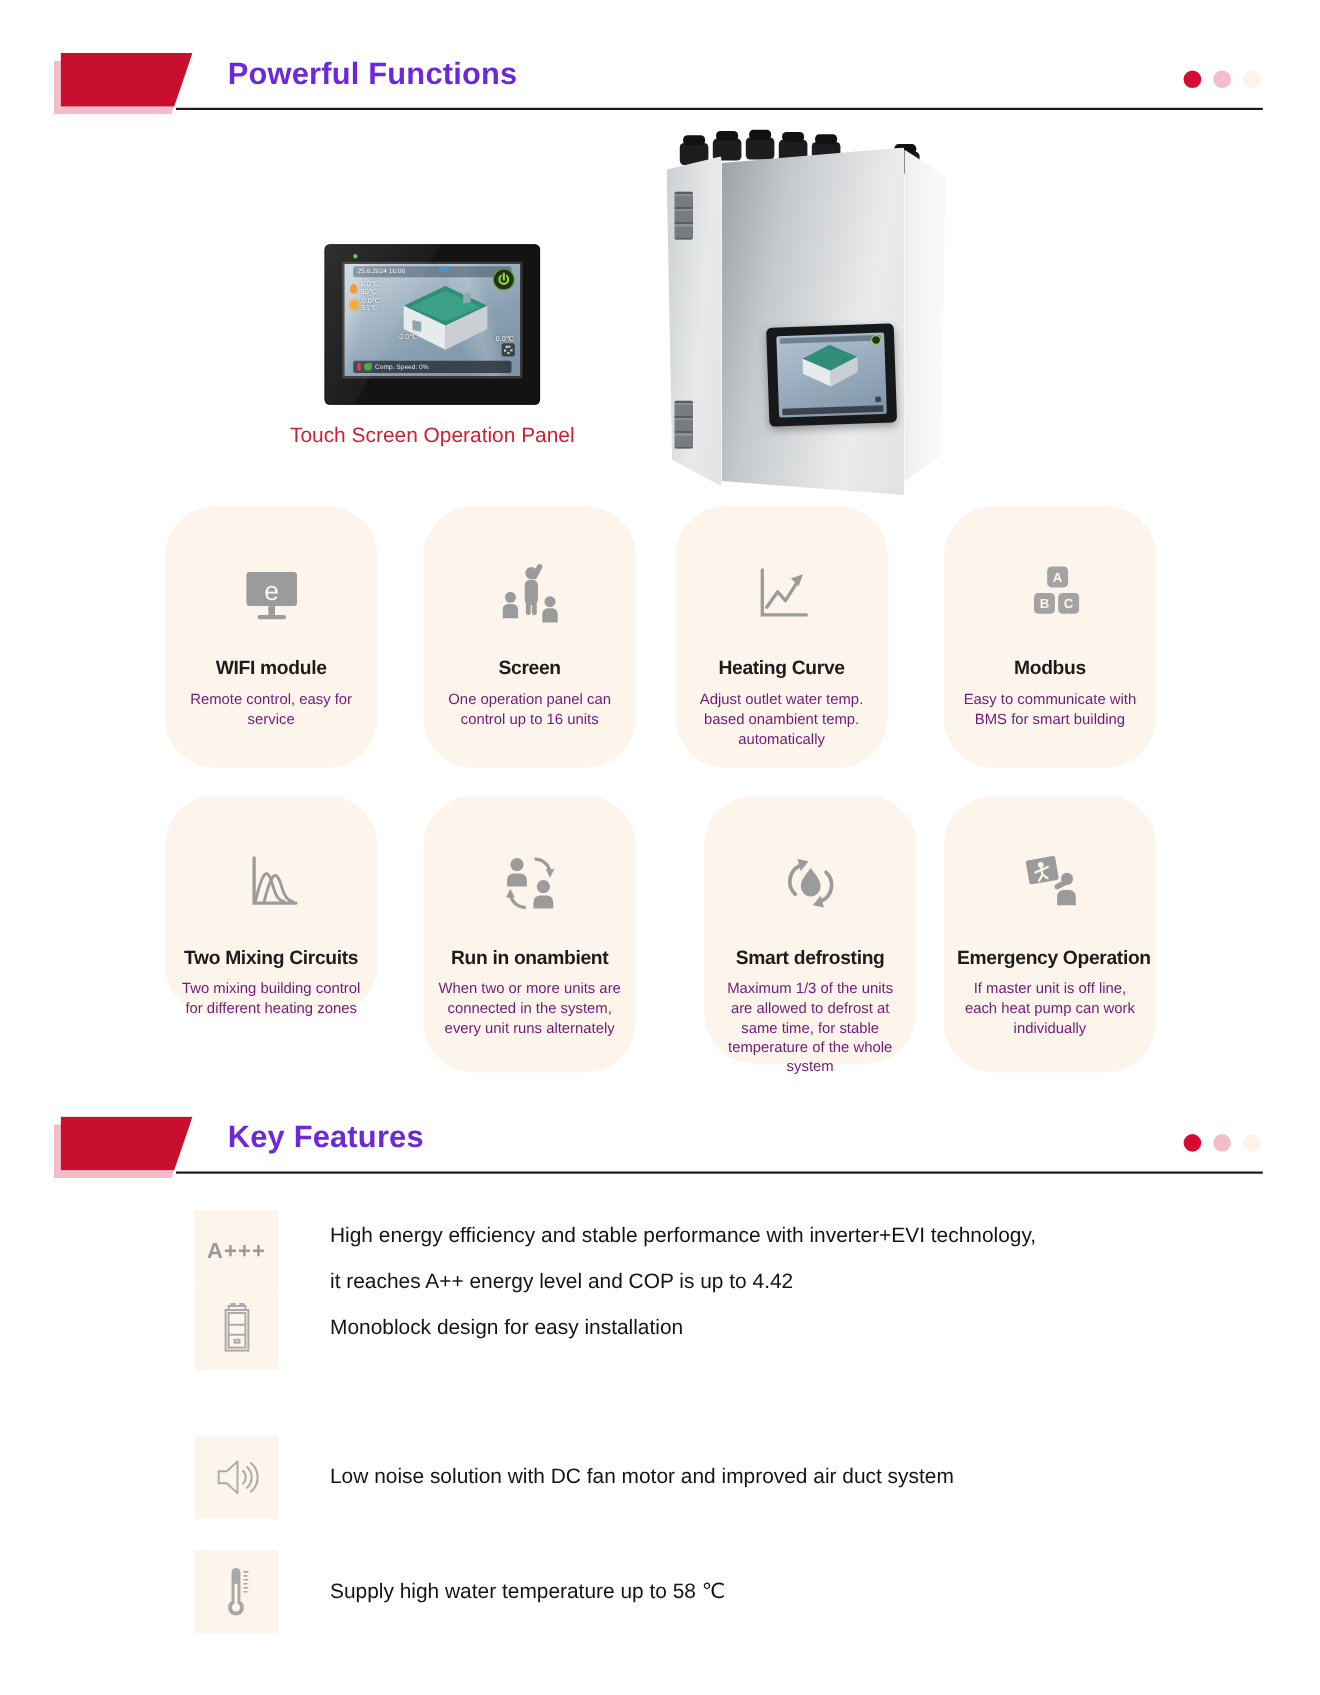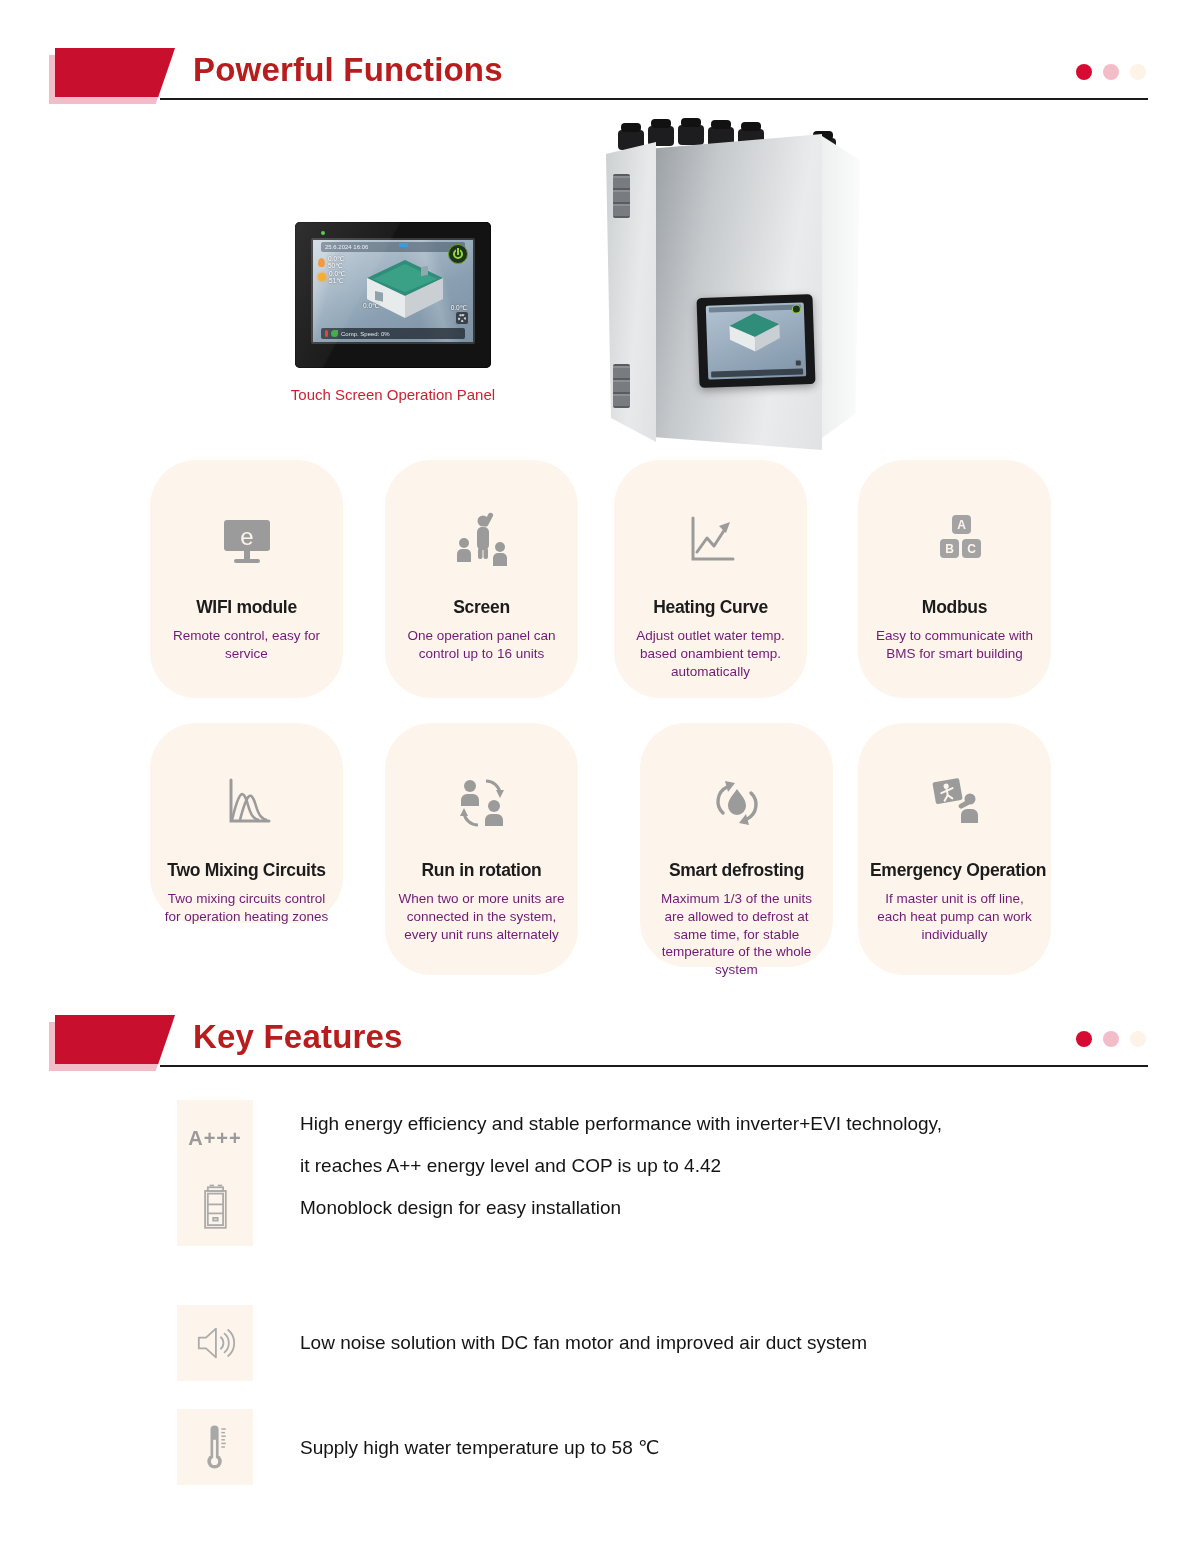--- a/index.html
+++ b/index.html
@@ -18,21 +18,21 @@
     position:relative;background:#ffffff;
     font-family:"Liberation Sans","DejaVu Sans",sans-serif;
     color:var(--text-dark);overflow:hidden;
   }
   
   .sec-hdr{position:absolute;left:0;width:1200px;height:70px;}
   .hdr-pink{position:absolute;left:49px;top:12px;width:124px;height:49px;background:var(--pink);
     clip-path:polygon(0 0,100% 0,86% 100%,0 100%);}
   .hdr-red{position:absolute;left:55px;top:5px;width:120px;height:49px;background:var(--accent);
     clip-path:polygon(0 0,100% 0,86% 100%,0 100%);}
-  .hdr-title{position:absolute;left:193px;top:8px;font-size:33px;font-weight:700;color:#b91c1c;letter-spacing:.2px;}
+  .hdr-title{position:absolute;left:207px;top:8px;font-size:28px;font-weight:700;color:#6d28d9;letter-spacing:.2px;}
   .hdr-line{position:absolute;left:160px;top:55px;width:988px;height:2px;background:#1b1b1b;}
   .hdr-dots{position:absolute;right:54px;top:21px;display:flex;gap:11px;}
   .hdr-dots span{width:16px;height:16px;border-radius:50%;display:block;}
   .d1{background:var(--accent-bright);} .d2{background:var(--pink);} .d3{background:var(--dot3);}
 
   
   .panel{position:absolute;left:295px;top:222px;width:196px;height:146px;background:#131313;border-radius:5px;
     box-shadow:0 0 0 1px #0a0a0a inset;}
   .panel .glare{position:absolute;inset:0;border-radius:5px;
     background:linear-gradient(118deg,rgba(255,255,255,.12) 0%,rgba(255,255,255,.04) 38%,rgba(255,255,255,0) 39%);}
@@ -57,21 +57,21 @@
   .house{position:absolute;left:48px;top:18px;}
   .temp{position:absolute;font-size:6.5px;text-shadow:0 0 2px rgba(0,0,0,.65);}
   .temp.t-left{left:50px;top:62px;} .temp.t-right{right:6px;top:64px;}
   .scr .botbar{position:absolute;left:8px;right:8px;bottom:3px;height:11px;background:rgba(30,37,46,.75);border-radius:2px;
     display:flex;align-items:center;gap:3px;padding:0 4px;color:#dfe8ee;}
   .thermo-dot{width:3px;height:7px;background:#e03c2f;border-radius:2px;}
   .leaf-dot{width:7px;height:7px;background:#3faa3f;border-radius:50% 0 50% 50%;}
   .gearbtn{position:absolute;right:4px;bottom:17px;width:14px;height:14px;border-radius:3px;background:#39424a;border:1px solid #8b959d;
     display:flex;align-items:center;justify-content:center;}
   .gearbtn i{width:8px;height:8px;border:2px dotted #cfd6db;border-radius:50%;display:block;}
-  .caption{position:absolute;left:253px;top:386px;width:280px;text-align:center;font-size:15px;color:var(--caption-red);}
+  .caption{position:absolute;left:253px;top:386px;width:280px;text-align:center;font-size:19px;color:var(--caption-red);}
 
   
   .pump{position:absolute;left:598px;top:112px;width:272px;height:340px;}
   .gland{position:absolute;width:26px;height:20px;background:#1d1d1f;border-radius:4px;}
   .gland::before{content:"";position:absolute;left:3px;top:-7px;width:20px;height:9px;background:#111;border-radius:4px;}
   .left-face{position:absolute;left:8px;top:30px;width:50px;height:300px;
     clip-path:polygon(0 4%,100% 0%,100% 100%,10% 92%);
     background:linear-gradient(95deg,#cdd0d2,#e7e9ea 60%,#dfe1e3);}
   .hinge{position:absolute;left:15px;width:17px;height:44px;background:#787c80;border-radius:2px;
     background-image:repeating-linear-gradient(to bottom,rgba(0,0,0,.25) 0 2px,rgba(255,255,255,.15) 2px 4px,transparent 4px 14px);}
@@ -265,41 +265,41 @@
 
 <div class="card" style="left:150px;top:723px;height:200px">
   <div class="ic">
     <svg width="60" height="60" viewBox="0 0 60 60" fill="none" stroke="#9b9b9b">
       <path d="M14,7 V48 H52" stroke-width="3" stroke-linecap="round"></path>
       <path d="M15,47 C22,18 26,14 31,32 C34,43 37,46 42,47" stroke-width="2.6"></path>
       <path d="M23,47 C30,20 34,16 39,33 C42,43 45,46 50,47" stroke-width="2.6"></path>
     </svg>
   </div>
   <h3>Two Mixing Circuits</h3>
-  <p>Two mixing circuits control for operation heating zones</p>
+  <p>Two mixing building control for different heating zones</p>
 </div>
 
 <div class="card" style="left:385px;top:723px;height:252px">
   <div class="ic">
     <svg width="60" height="60" viewBox="0 0 60 60">
       <g fill="#9b9b9b">
         <circle cx="18" cy="13" r="6"></circle>
         <path d="M9,33 v-6 a6,6 0 0 1 6,-6 h6 a6,6 0 0 1 6,6 v6 z"></path>
         <circle cx="42" cy="33" r="6"></circle>
         <path d="M33,53 v-6 a6,6 0 0 1 6,-6 h6 a6,6 0 0 1 6,6 v6 z"></path>
       </g>
       <g fill="none" stroke="#9b9b9b" stroke-width="3">
         <path d="M34,8 a14,14 0 0 1 14,12"></path>
         <path d="M26,52 a14,14 0 0 1 -14,-12"></path>
       </g>
       <polygon points="44,17 52,17 48,25" fill="#9b9b9b"></polygon>
       <polygon points="8,43 16,43 12,35" fill="#9b9b9b"></polygon>
     </svg>
   </div>
-  <h3>Run in rotation</h3>
+  <h3>Run in onambient</h3>
   <p>When two or more units are connected in the system, every unit runs alternately</p>
 </div>
 
 <div class="card" style="left:640px;top:723px;height:244px">
   <div class="ic">
     <svg width="60" height="60" viewBox="0 0 60 60">
       <path d="M30,16 C34,22 39,26 39,33 a9,9 0 1 1 -18,0 C21,26 26,22 30,16 z" fill="#9b9b9b"></path>
       <g fill="none" stroke="#9b9b9b" stroke-width="3.4" stroke-linecap="round">
         <path d="M16,40 a16,16 0 0 1 4,-26"></path>
         <path d="M44,20 a16,16 0 0 1 -4,26"></path>

